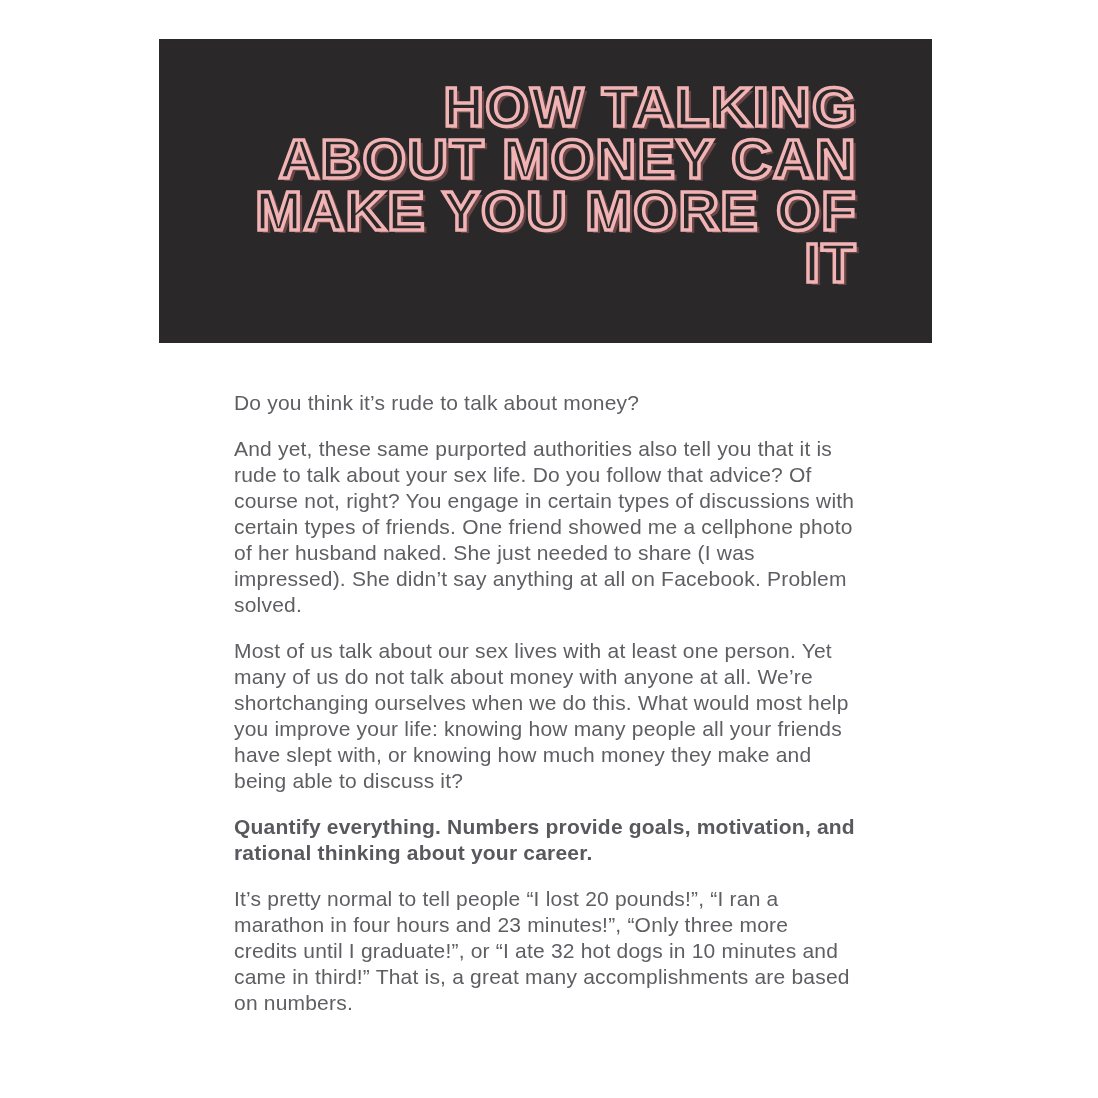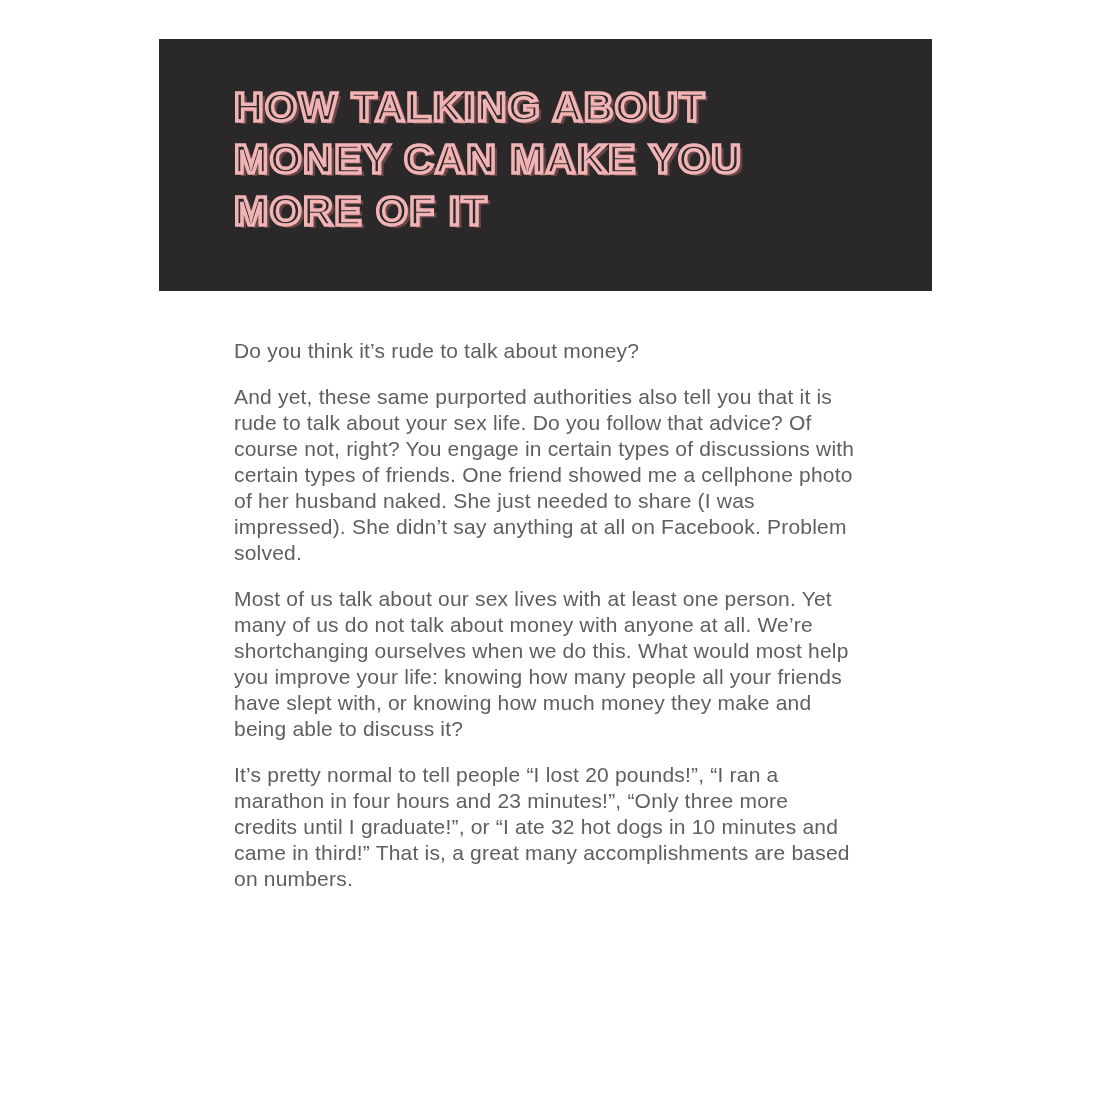--- a/index.html
+++ b/index.html
@@ -25,25 +25,26 @@
   }
   .banner {
     background: var(--banner-bg, #2a2828);
     padding: 42px 75px 54px 75px;
     box-sizing: border-box;
   }
   .banner-title {
     margin: 0;
     font-family: "Liberation Sans", "DejaVu Sans", sans-serif;
     font-weight: 700;
-    font-size: 41px;
+    font-size: 56px;
     line-height: 52px;
     letter-spacing: 1.5px;
     text-transform: uppercase;
     color: var(--title-pink, #f2b3b5); 
+    text-align: right;
   }
   
   @supports (-webkit-text-stroke: 1px #000) {
     .banner-title {
       color: var(--banner-bg, #2a2828);
       -webkit-text-stroke: 3.5px var(--title-pink, #f2b3b5);
       text-shadow: 4px 3px 0 rgba(205, 118, 120, 0.38);
     }
   }
   .article-body {
@@ -69,17 +70,18 @@
   <article class="post">
 
     <header class="banner">
       <h1 class="banner-title">HOW TALKING ABOUT MONEY CAN MAKE YOU MORE OF IT</h1>
     </header>
 
     <section class="article-body">
       <p>Do you think it’s rude to talk about money?</p>
       <p>And yet, these same purported authorities also tell you that it is rude to talk about your sex life. Do you follow that advice? Of course not, right? You engage in certain types of discussions with certain types of friends. One friend showed me a cellphone photo of her husband naked. She just needed to share (I was impressed). She didn’t say anything at all on Facebook. Problem solved.</p>
       <p>Most of us talk about our sex lives with at least one person. Yet many of us do not talk about money with anyone at all. We’re shortchanging ourselves when we do this. What would most help you improve your life: knowing how many people all your friends have slept with, or knowing how much money they make and being able to discuss it?</p>
+      <p class="bold-lead">Quantify everything. Numbers provide goals, motivation, and rational thinking about your career.</p>
       <p>It’s pretty normal to tell people “I lost 20 pounds!”, “I ran a marathon in four hours and 23 minutes!”, “Only three more credits until I graduate!”, or “I ate 32 hot dogs in 10 minutes and came in third!” That is, a great many accomplishments are based on numbers.</p>
     </section>
 
   </article>
 </div>
 
 </body></html>

